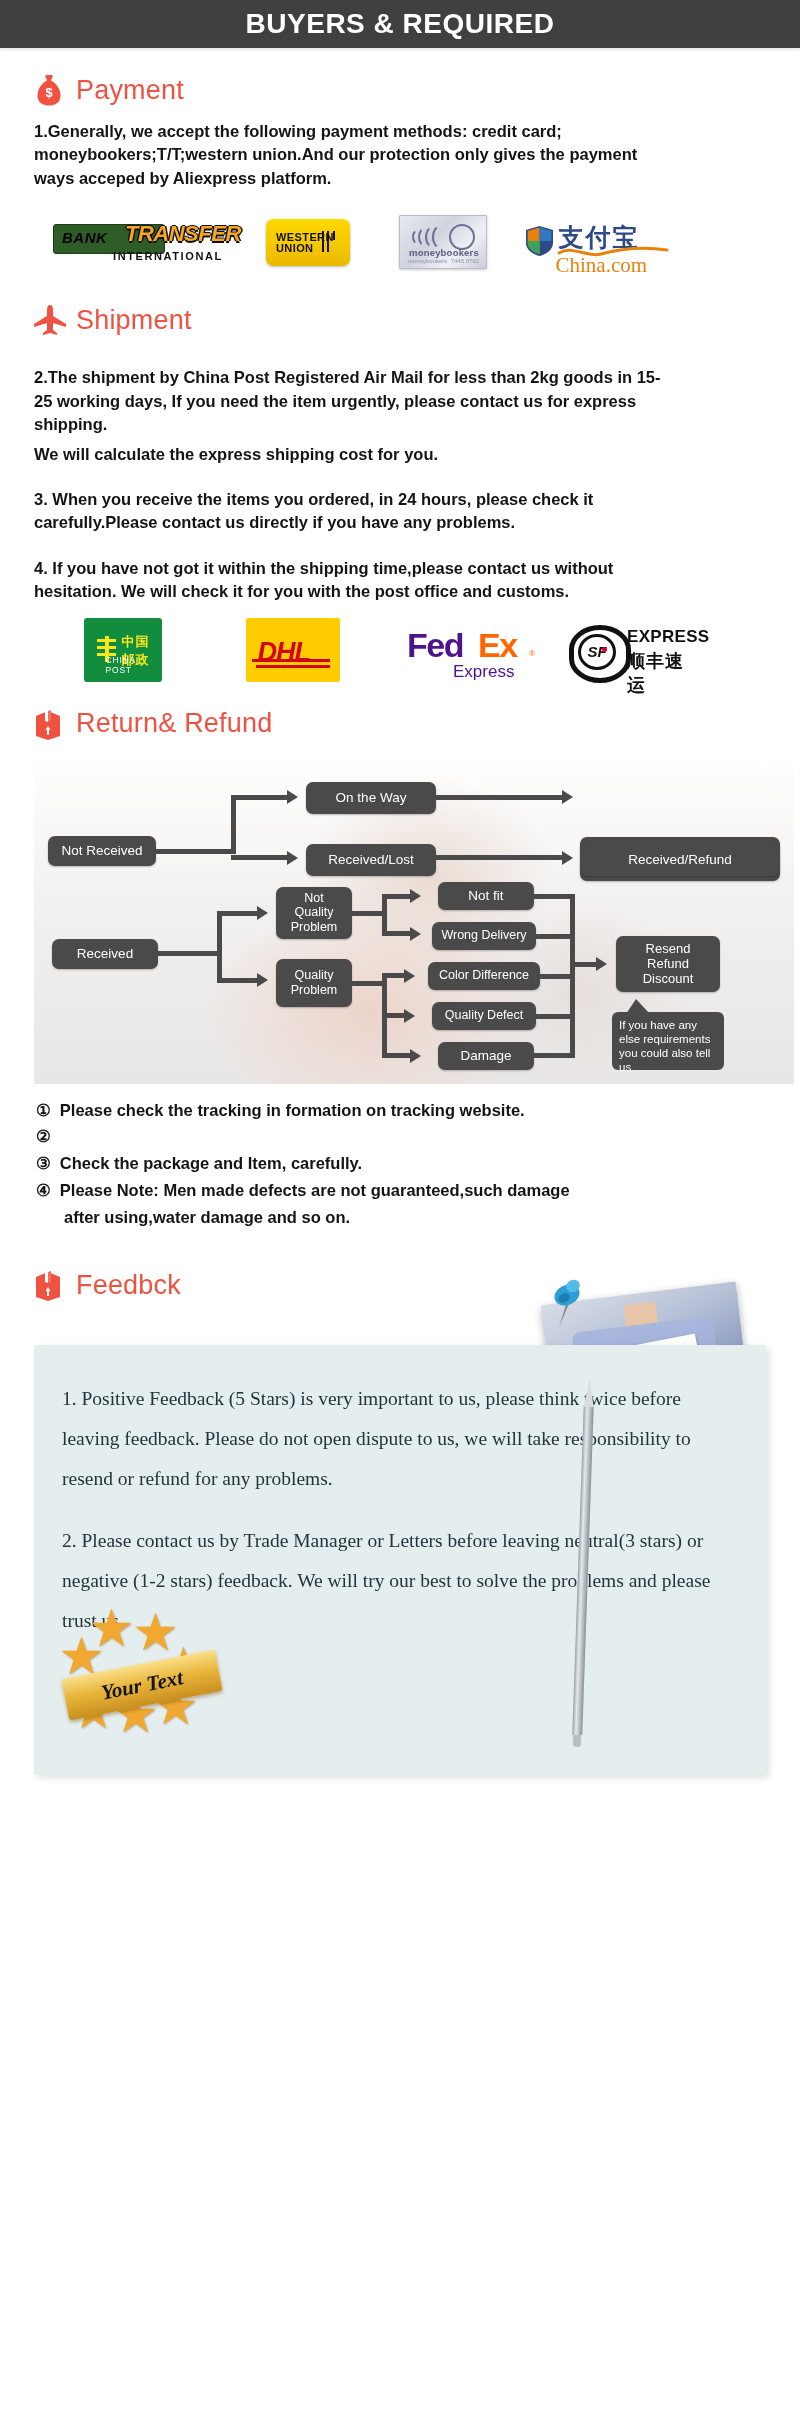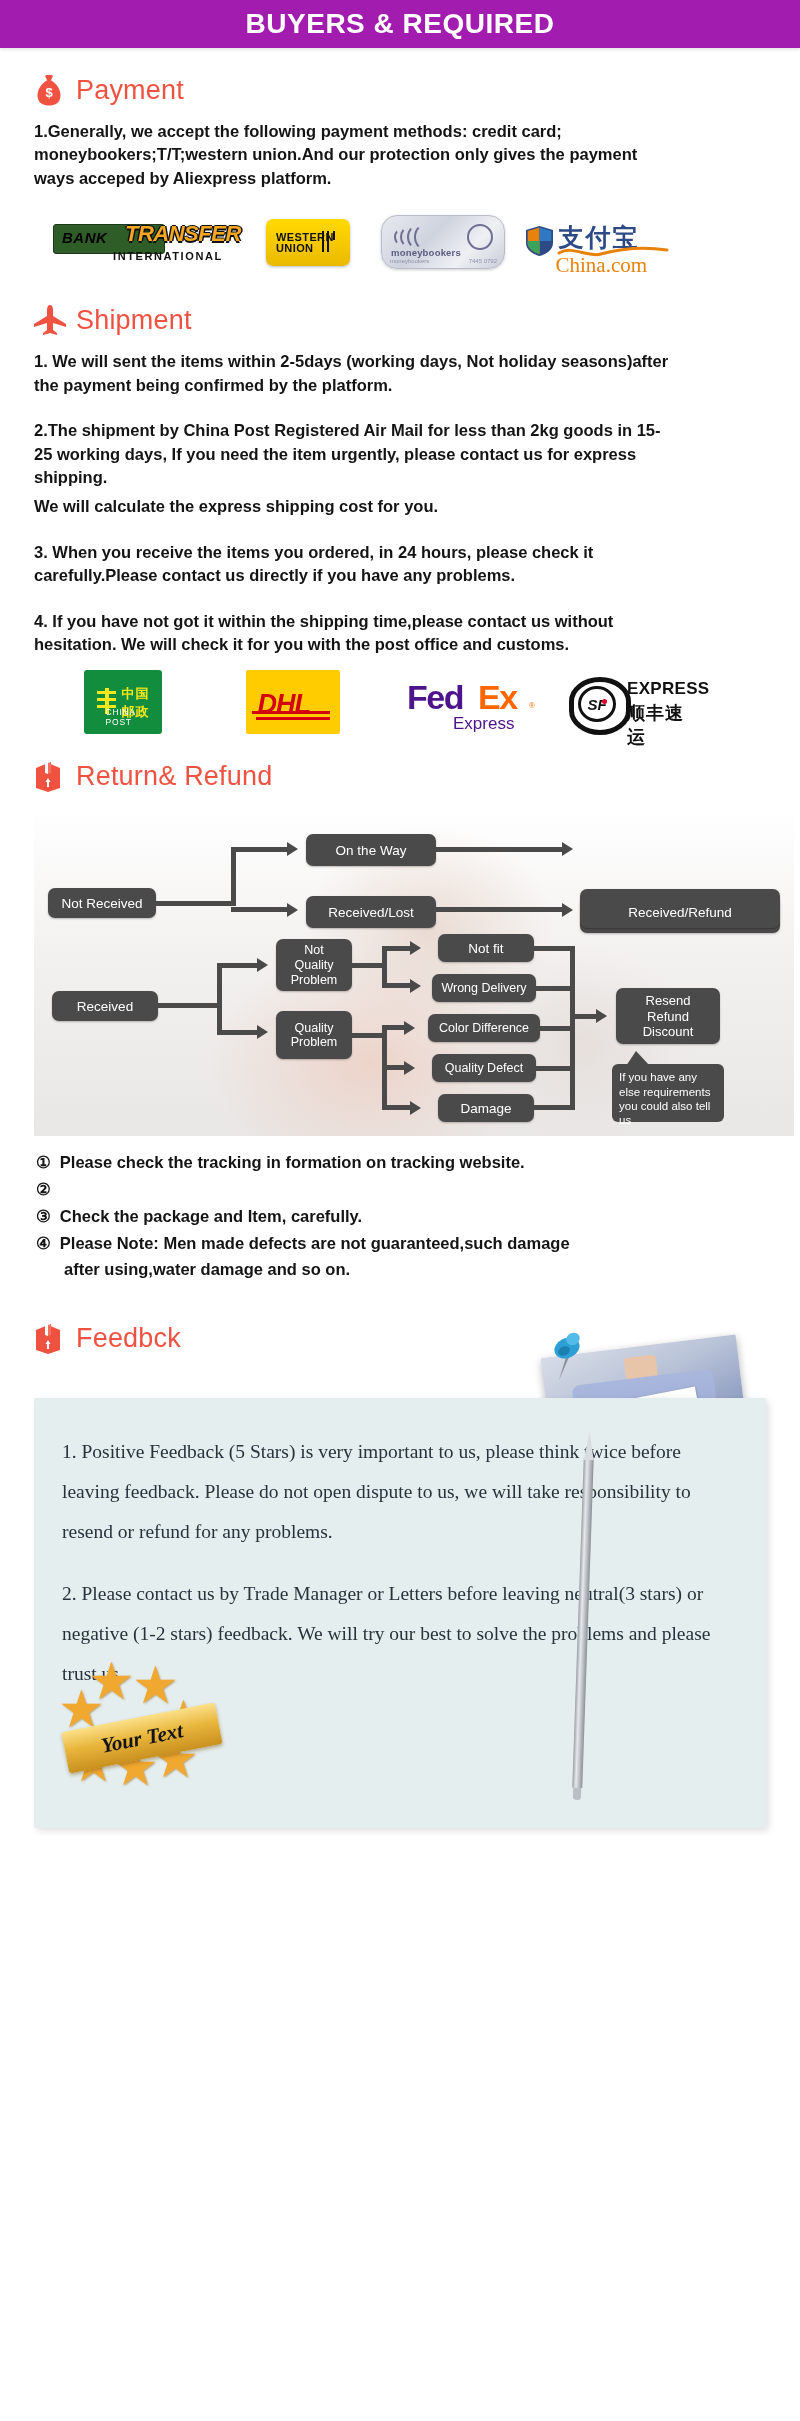--- a/index.html
+++ b/index.html
@@ -8,21 +8,21 @@
     background:#ffffff;
     font-family:"Liberation Sans", sans-serif;
     color:#1a1a1a;
     -webkit-font-smoothing:antialiased;
   }
   .page{position:relative;width:800px;min-height:2421px;overflow:hidden;background:#fff;}
 
   
   .banner{
     height:48px;
-    background:#a21caf;
+    background:#404040;
     display:flex;align-items:center;justify-content:center;
     box-shadow:0 2px 3px rgba(0,0,0,.10);
   }
   .banner-title{
     color:#ffffff;font-size:28px;font-weight:bold;letter-spacing:.5px;
     font-family:"Liberation Sans", sans-serif;
   }
 
   
   .section{position:relative;padding:0 34px;}
@@ -61,23 +61,23 @@
   .wu{width:84px;height:47px;background:linear-gradient(180deg,#ffd900 0%,#f5c800 55%,#e8b900 100%);
      border-radius:7px;position:relative;box-shadow:0 1px 3px rgba(0,0,0,.28);}
   .wu-txt{position:absolute;left:10px;top:13px;color:#111;font-size:11px;font-weight:bold;line-height:1.05;letter-spacing:.4px;}
   .wu-bars{position:absolute;right:12px;top:12px;width:16px;height:21px;}
   .wu-bars i{position:absolute;top:0;width:2px;height:21px;background:#111;}
   .wu-bars i:nth-child(1){left:0;}
   .wu-bars i:nth-child(2){left:5px;}
   .wu-bars i:nth-child(3){left:11px;height:9px;}
 
   
-  .mb{width:86px;height:52px;border-radius:16px;position:relative;
+  .mb{width:86px;height:52px;border-radius:1px;position:relative;
      background:linear-gradient(135deg,#e8eaf0 0%,#cfd3de 40%,#eef0f4 70%,#c9cdd9 100%);
-     border:1px solid #b9bdc9;box-shadow:0 1px 3px rgba(0,0,0,.2);overflow:hidden;padding-left:36px;}
+     border:1px solid #b9bdc9;box-shadow:0 1px 3px rgba(0,0,0,.2);overflow:hidden;}
   .mb-arcs{position:absolute;left:12px;top:9px;width:44px;height:24px;}
   .mb-arcs span{position:absolute;border:2px solid #6f6f92;border-right-color:transparent;
      border-top-color:transparent;border-bottom-color:transparent;border-radius:50%;top:50%;transform:translateY(-50%);}
   .mb-circ{position:absolute;right:11px;top:8px;width:22px;height:22px;border:2px solid #6f6f92;border-radius:50%;}
   .mb-name{position:absolute;left:9px;top:31px;font-size:9.5px;color:#5c5c80;letter-spacing:.2px;font-weight:bold;}
   .mb-num{position:absolute;right:7px;bottom:4px;font-size:6px;color:#9093a8;}
   .mb-num2{position:absolute;left:8px;bottom:4px;font-size:6px;color:#9093a8;}
 
   
   .ali{width:150px;height:56px;position:relative;margin-top:16px;}
@@ -249,21 +249,20 @@
 
   <div class="section" style="margin-top:18px">
     <div class="sec-head">
       <span class="ico">
         <svg class="ico-plane" viewBox="0 0 34 32">
           <path d="M16 1 C18 1 19 3 19 6 L19 12 L32 20 L32 23 L19 19 L19 26 L23 29 L23 31 L16 29 L9 31 L9 29 L13 26 L13 19 L0 23 L0 20 L13 12 L13 6 C13 3 14 1 16 1 Z" fill="#ef5241"></path>
         </svg>
       </span>
       <span class="sec-title">Shipment</span>
     </div>
-    <p class="para">1. We will sent the items within 2-5days (working days, Not holiday seasons)after the payment being confirmed by the platform.</p>
     <div class="gap"></div>
     <p class="para">2.The shipment by China Post Registered Air Mail for less than  2kg goods in 15-25 working days, If  you need the item urgently, please contact us for express shipping.</p>
     <p class="para">We will calculate the express shipping cost for you.</p>
     <div class="gap"></div>
     <p class="para">3. When you receive the items you ordered, in 24 hours, please check  it carefully.Please contact us directly if you have any problems.</p>
     <div class="gap"></div>
     <p class="para">4. If you have not got it within the shipping time,please contact us without hesitation. We will check it for you with the post office and customs.</p>
 
     <div class="ship-row">
       <div class="logo-cell" style="width:165px">

